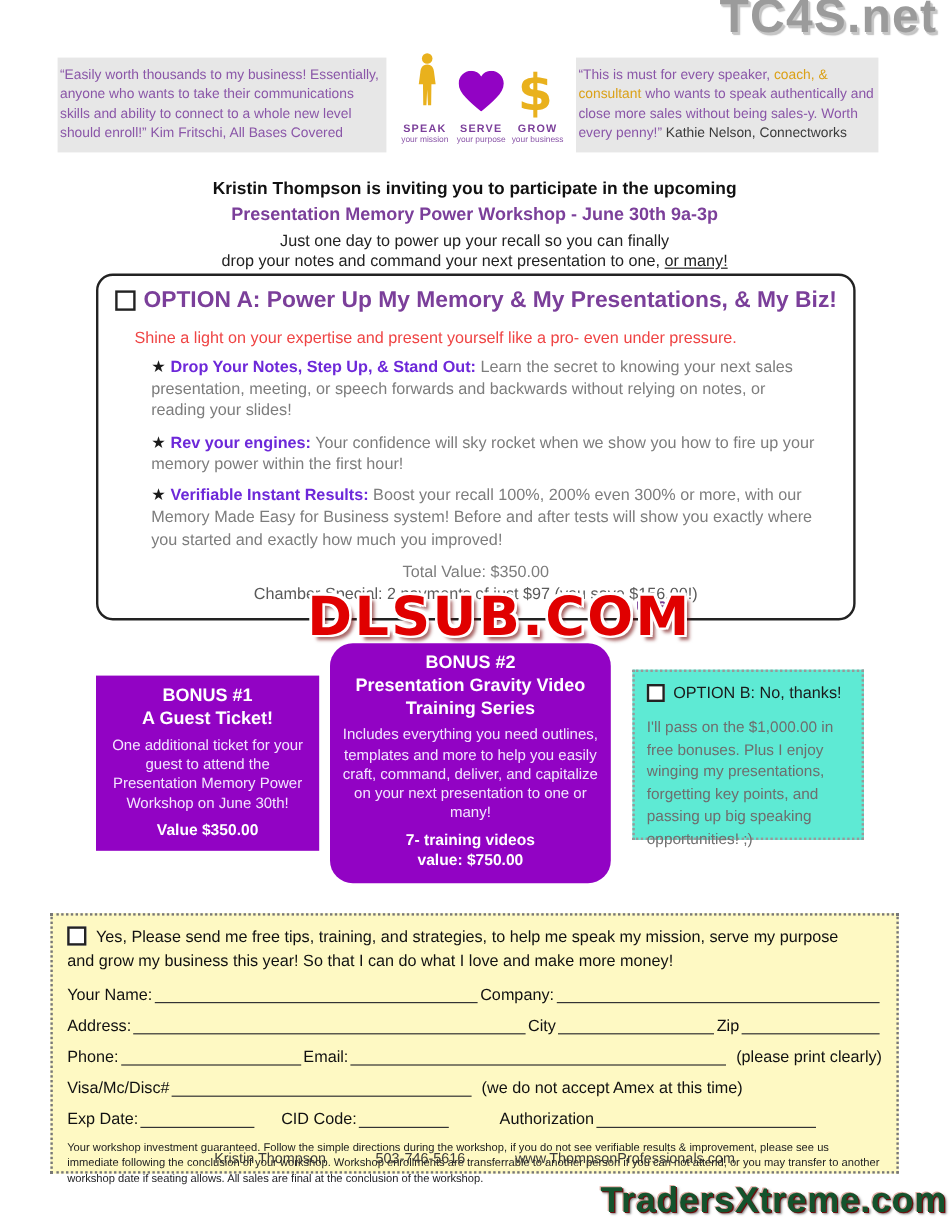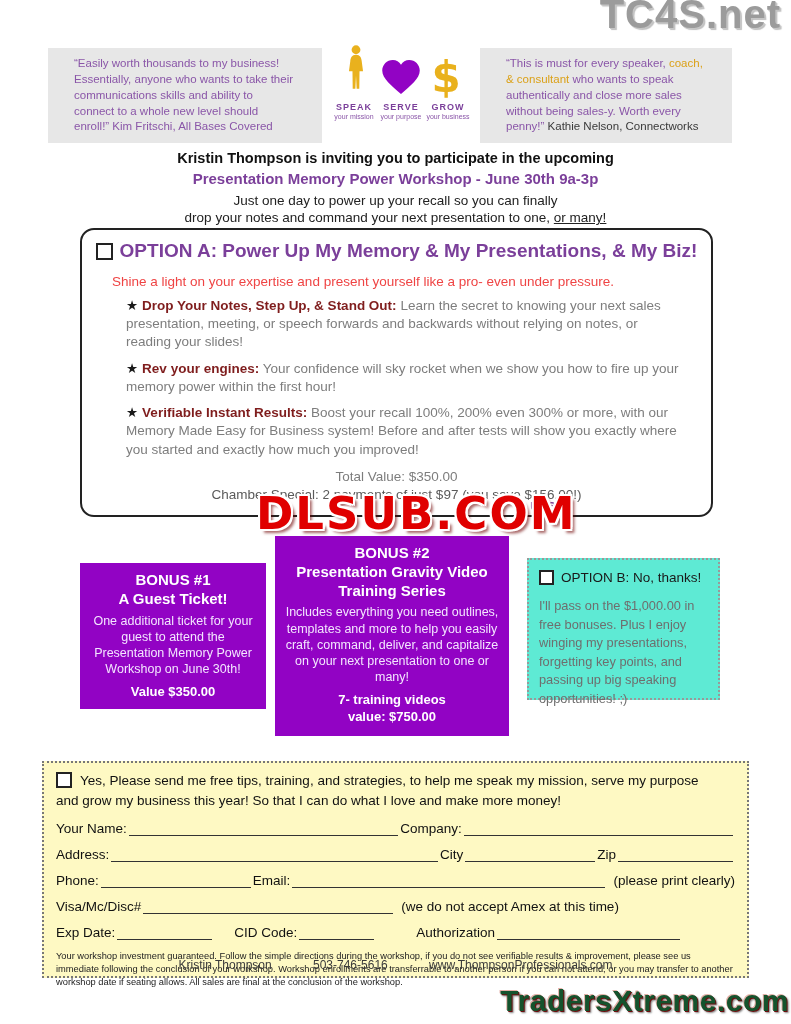--- a/index.html
+++ b/index.html
@@ -9,21 +9,21 @@
   
   .wm-tc4s { position:absolute; top:-8px; right:10px; font-size:40px; font-weight:bold; color:#9b9b9b;
     letter-spacing:1px; text-shadow:1px 1px 0 #c6c6c6, 2px 2px 1px rgba(0,0,0,.25); }
   .wm-dlsub { position:absolute; left:256px; top:487px; font-size:45px; font-weight:bold; color:#e00000; letter-spacing:2px;
     font-family:"DejaVu Sans", sans-serif;
     text-shadow:-2px -2px 0 #fff,2px -2px 0 #fff,-2px 2px 0 #fff,2px 2px 0 #fff,0 -2px 0 #fff,0 2px 0 #fff,-2px 0 0 #fff,2px 0 0 #fff,4px 4px 3px rgba(110,0,0,.6); }
   .wm-traders { position:absolute; right:2px; top:984px; font-size:30px; font-weight:bold; color:#14532d; letter-spacing:.5px;
     text-shadow:1px 1px 0 #6d0f0f, 2px 2px 2px rgba(0,0,0,.5), -1px -1px 0 #e3b0a8; }
 
   
-  .testimonial { position:absolute; background:#e7e7e7; padding:8px 26px; font-size:11.5px; line-height:1.38; color:#8a56a8; }
+  .testimonial { position:absolute; background:#e7e7e7; padding:8px 2px; font-size:11.5px; line-height:1.38; color:#8a56a8; }
   .t-left  { left:48px; top:48px; width:274px; }
   .t-right { left:480px; top:48px; width:252px; }
   .t-gold { color:#dba118; }
   .t-attr-left { color:#8a56a8; }
   .t-attr-right { color:#3a3a3a; }
 
   
   .icon-trio { position:absolute; left:332px; top:42px; width:138px; text-align:center; }
   .icon-row { display:flex; justify-content:space-between; align-items:flex-end; height:56px; padding:0 2px; }
   .icon-cell { width:44px; display:flex; justify-content:center; align-items:flex-end; }
@@ -40,30 +40,30 @@
   .inv3 { font-size:13.5px; color:#222; margin-top:6px; }
   .inv4 { font-size:13.5px; color:#222; margin-top:2px; }
   .underl { text-decoration:underline; }
 
   
   .optionA { position:absolute; left:80px; top:228px; width:633px; height:289px; border:2px solid #222; border-radius:14px; background:#fff; }
   .oa-title { text-align:center; margin-top:10px; font-size:19px; font-weight:bold; color:#7b3f9a; }
   .cb { display:inline-block; width:17px; height:17px; border:2px solid #222; background:#fff; vertical-align:-3px; margin-right:7px; }
   .oa-intro { margin:12px 26px 0 30px; font-size:13.5px; color:#ef4444; }
   .bullet { margin:8px 26px 0 44px; font-size:13.5px; color:#7d7d7d; line-height:1.35; }
-  .bullet b { color:#7f1d1d; }
+  .bullet b { color:#6d28d9; }
   .star { color:#1a1a1a; margin-right:4px; }
   .oa-total { text-align:center; margin-top:10px; font-size:13.5px; color:#7d7d7d; }
   .oa-special { text-align:center; margin-top:3px; font-size:13.5px; color:#5a5a5a; }
   .oa-fragment { position:absolute; left:530px; top:496px; font-size:15px; font-weight:bold; color:#7b3f9a; }
 
   
   .bonus { position:absolute; background:#9203c4; color:#fff; text-align:center; }
   .bonus1 { left:80px; top:563px; width:186px; padding:8px 8px 10px; }
-  .bonus2 { left:275px; top:536px; width:234px; padding:8px 10px 12px; }
+  .bonus2 { left:275px; top:536px; width:234px; padding:8px 10px 12px;border-radius:19px; }
   .bn-title { font-size:15px; font-weight:bold; line-height:1.25; }
   .bn-body { font-size:12.5px; line-height:1.3; margin-top:4px; color:#f4e6ff; }
   .bn-strong { font-size:13px; font-weight:bold; margin-top:6px; }
 
   
   .optionB { position:absolute; left:527px; top:558px; width:193px; height:142px; border:2px dotted #999; padding:10px 10px; background:#5eead4; }
   .ob-title { font-size:13.5px; color:#1a1a1a; }
   .ob-body { margin-top:12px; font-size:12.8px; color:#6e6e6e; line-height:1.45; }
 
   

